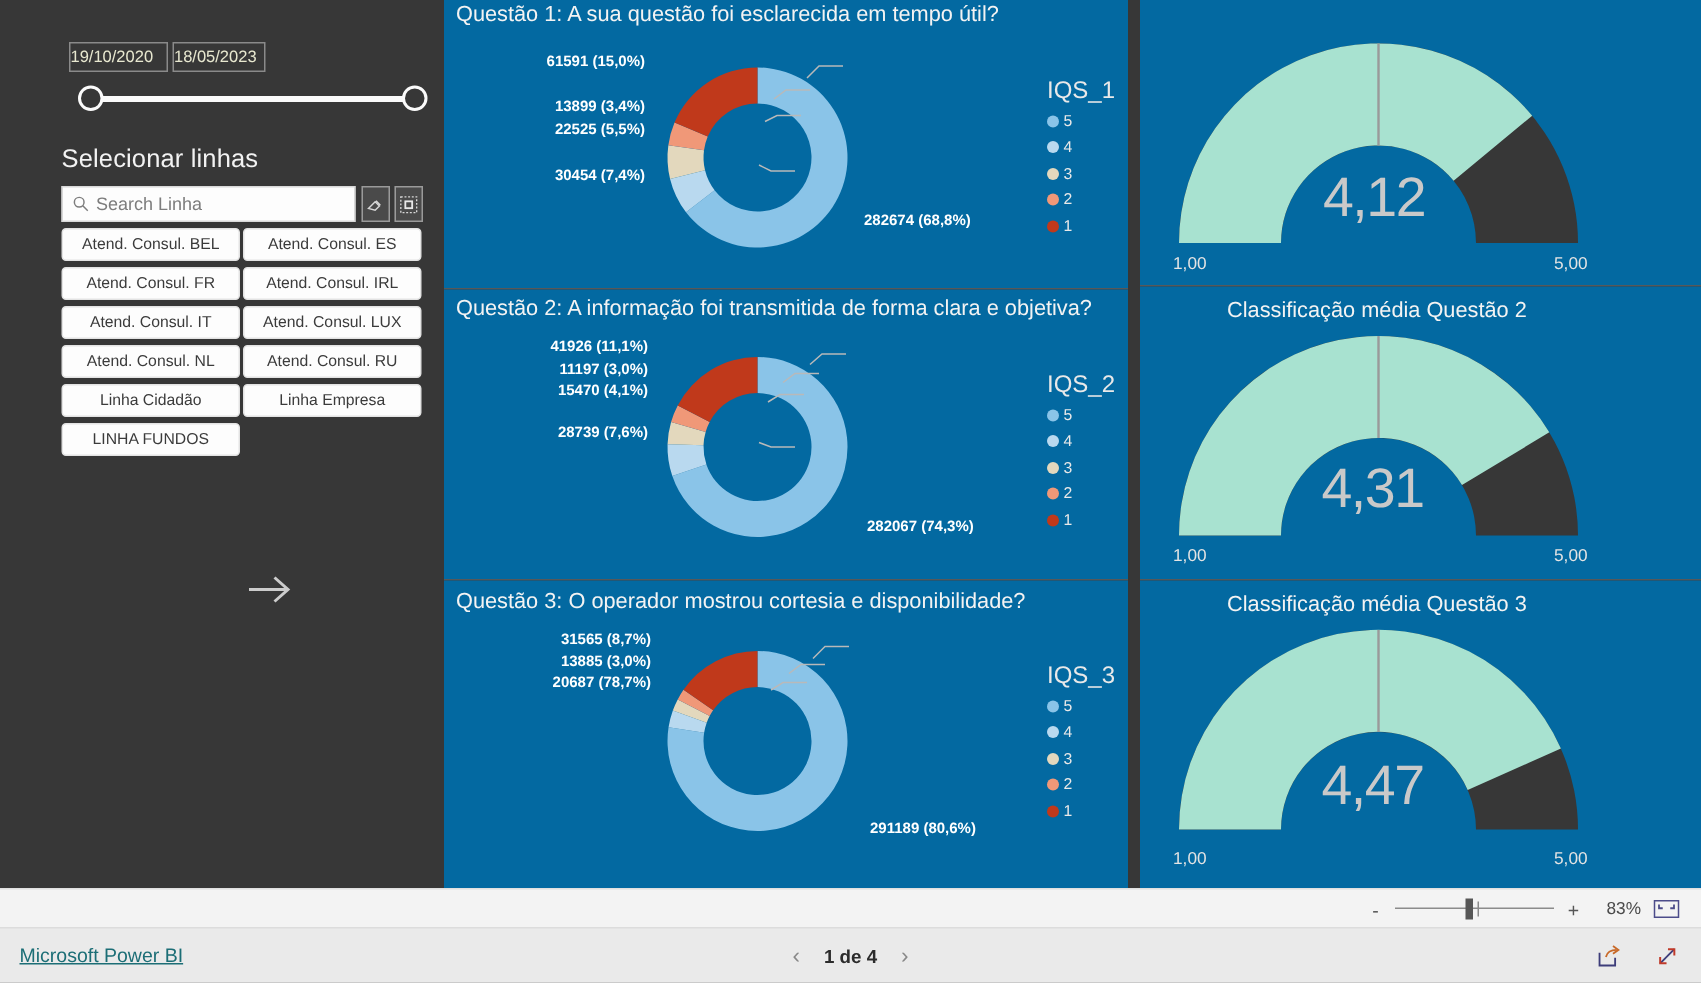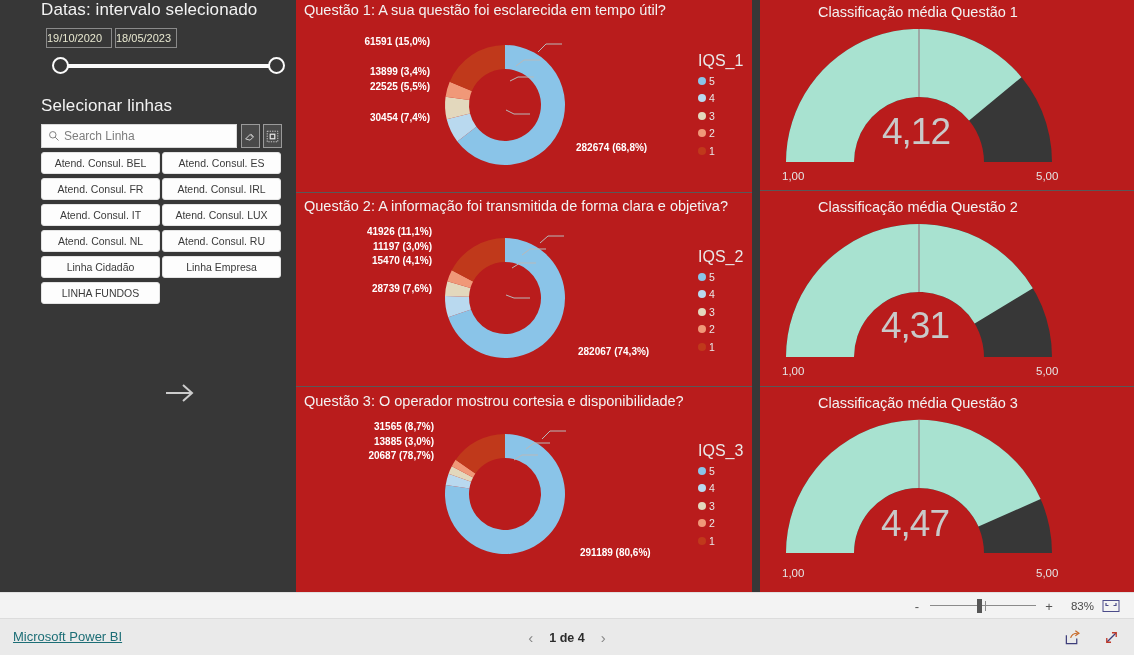--- a/index.html
+++ b/index.html
@@ -97,21 +97,21 @@
   }
 
   #next-arrow {
     position: absolute; left: 160px; top: 375px;
     width: 40px; height: 36px;
     display: flex; align-items: center; justify-content: center;
     cursor: pointer;
   }
 
   
-  .tile { position: absolute; background: #b91c1c; }
+  .tile { position: absolute; background: #0369a1; }
   .tile-sep {
     position: absolute; height: 1px;
     background: #585858;
   }
 
   .vis-title {
     position: absolute;
     color: #f3f3f3;
     font-size: 14.5px;
     white-space: nowrap;
@@ -199,21 +199,20 @@
 </style>
 </head>
 <body>
 
 <div id="app">
 
   <div id="canvas">
 
     <div id="left-panel">
 
-      <div class="panel-title" id="dates-title">Datas: intervalo selecionado</div>
 
       <div class="date-chip" id="date-from">19/10/2020</div>
       <div class="date-chip" id="date-to">18/05/2023</div>
 
       <div id="date-slider">
         <div class="track"></div>
         <div class="knob left"></div>
         <div class="knob right"></div>
       </div>
 
@@ -435,21 +434,20 @@
             </div>
             <div class="legend-item">
               <span class="legend-dot" style="background: rgb(192, 57, 27);"></span>
               <span class="legend-label">1</span>
             </div>
           </div>
       </div>
     </div>
 
     <div class="tile" style="left:760px; top:0; width:374px; height:190px;">
-      <div class="vis-title" style="left:58px; top:4px;">Classificação média Questão 1</div>
 
       <svg class="gauge-wrap" style="left:14px; top:24px;" width="290" height="145" viewBox="0 0 290 145">
         <g transform="translate(145,138)">
 
           <path d="M -133 0 A 133 133 0 0 1 133 0 L 65 0 A 65 65 0 0 0 -65 0 Z" fill="#373737"></path>
 
           <path d="M -133 0 A 133 133 0 0 1 102.46 -84.86 L 50.08 -41.48 A 65 65 0 0 0 -65 0 Z" fill="#a8e2d0"></path>
 
           <line x1="0" y1="-65" x2="0" y2="-133" stroke="#9a9a9a" stroke-width="1.6"></line>
         </g>

